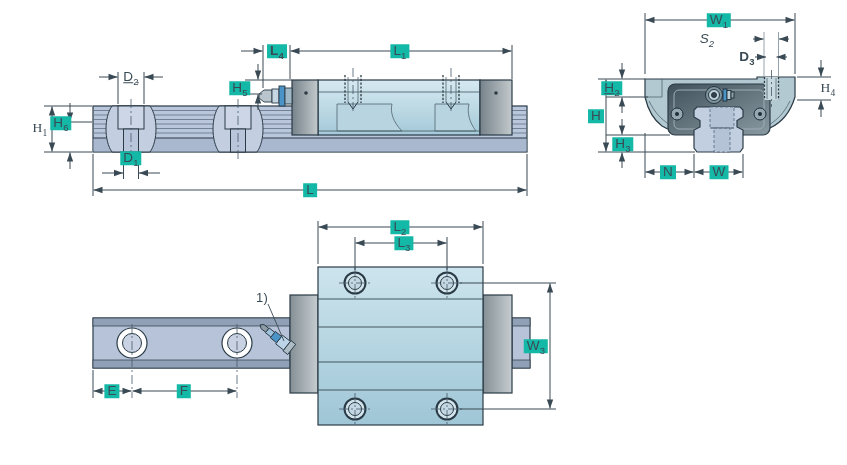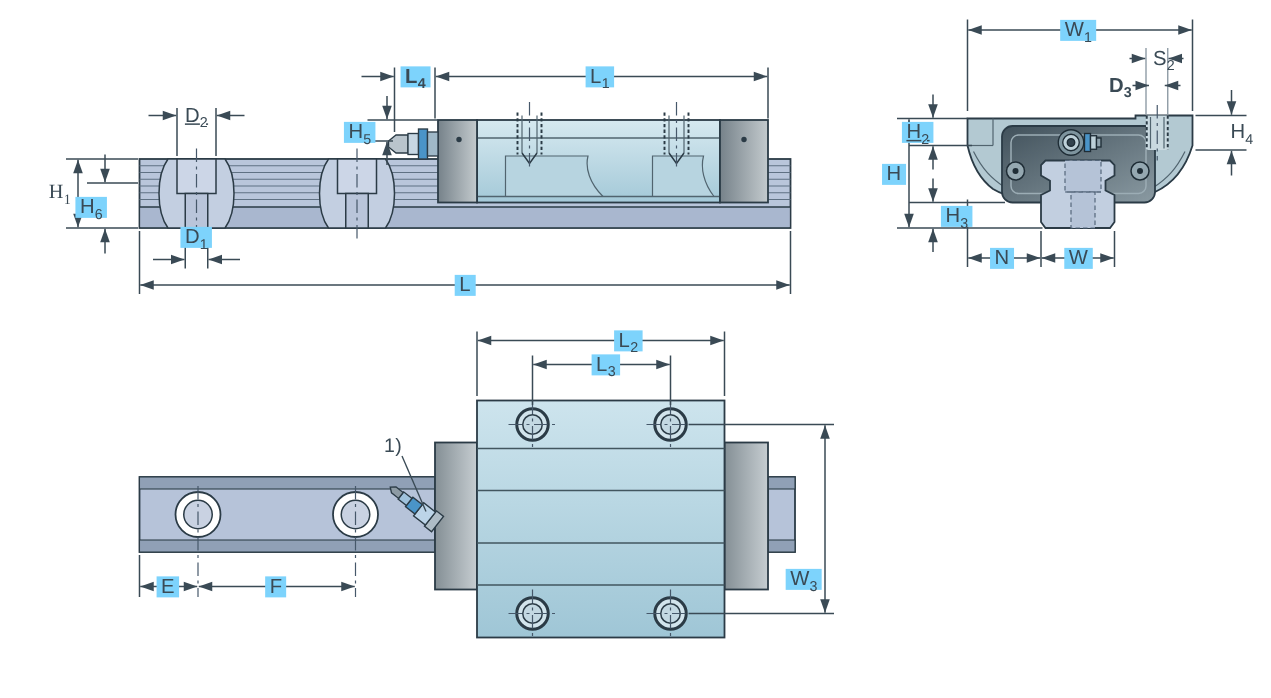--- a/index.html
+++ b/index.html
@@ -2,21 +2,21 @@
 <html><head>
 <meta charset="utf-8">
 <style>
   html,body{margin:0;padding:0;background:#fff;}
   #canvas{position:relative;width:847px;height:465px;background:#fff;overflow:hidden;
           font-family:"Liberation Sans",sans-serif;}
   #canvas svg{position:absolute;left:0;top:0;}
   .lbl{position:absolute;transform:translate(-50%,-50%);font-size:13.5px;color:#3a4a55;
        white-space:nowrap;letter-spacing:.2px;line-height:1;}
   .lbl sub{font-size:9.5px;line-height:0;}
-  .bg{background:#7dd3fc;padding:0 3px;}
+  .bg{background:#14b8a6;padding:0 3px;}
   .note{font-size:13px;}
 </style>
 </head>
 <body>
 
 <div id="canvas">
 
 <svg width="847" height="465" viewBox="0 0 847 465">
   <defs>
     <marker id="ar" viewBox="0 0 10 8" markerWidth="11" markerHeight="8" refX="9.5" refY="4" orient="auto-start-reverse">
@@ -277,41 +277,41 @@
       <line x1="132.5" y1="391" x2="236.5" y2="391" marker-start="url(#ar)" marker-end="url(#ar)"></line>
       <line x1="268" y1="304" x2="284" y2="341" stroke-width="0.9"></line>
     </g>
   </g>
 </svg>
 
 <div>
   <span class="lbl" style="left:131px;top:77px;text-decoration:underline;"><span>D</span><sub>2</sub></span>
   <span class="lbl bg" style="left:131px;top:158px;"><span>D</span><sub>1</sub></span>
   <span class="lbl" style="left:40px;top:128px;font-family:Liberation Serif, serif;"><span>H</span><sub>1</sub></span>
-  <span class="lbl bg" style="left:61px;top:138px;"><span>H</span><sub>6</sub></span>
+  <span class="lbl bg" style="left:61px;top:123px;"><span>H</span><sub>6</sub></span>
   <span class="lbl bg" style="left:277px;top:51px;font-weight:bold;"><span>L</span><sub>4</sub></span>
   <span class="lbl bg" style="left:240px;top:88px;"><span>H</span><sub>5</sub></span>
   <span class="lbl bg" style="left:400px;top:51px;"><span>L</span><sub>1</sub></span>
   <span class="lbl bg" style="left:310px;top:190px;"><span>L</span><sub></sub></span>
 </div>
 
 <div>
   <span class="lbl bg" style="left:719px;top:20px;"><span>W</span><sub>1</sub></span>
-  <span class="lbl" style="left:776px;top:39px;"><span>S</span><sub>2</sub></span>
+  <span class="lbl" style="left:707px;top:39px;font-style:italic;"><span>S</span><sub>2</sub></span>
   <span class="lbl" style="left:747px;top:57px;font-weight:bold;"><span>D</span><sub>3</sub></span>
   <span class="lbl bg" style="left:612px;top:88px;text-decoration:underline;"><span>H</span><sub>2</sub></span>
   <span class="lbl bg" style="left:596px;top:116px;"><span>H</span><sub></sub></span>
-  <span class="lbl bg" style="left:638px;top:144px;"><span>H</span><sub>3</sub></span>
-  <span class="lbl" style="left:828px;top:88px;"><span>H</span><sub>4</sub></span>
+  <span class="lbl bg" style="left:623px;top:144px;"><span>H</span><sub>3</sub></span>
+  <span class="lbl" style="left:828px;top:88px;font-family:Liberation Serif, serif;"><span>H</span><sub>4</sub></span>
   <span class="lbl bg" style="left:668px;top:172px;"><span>N</span><sub></sub></span>
   <span class="lbl bg" style="left:719px;top:172px;"><span>W</span><sub></sub></span>
 </div>
 
 <div>
-  <span class="lbl bg" style="left:400px;top:227px;margin-left:19px;"><span>L</span><sub>2</sub></span>
+  <span class="lbl bg" style="left:400px;top:227px;"><span>L</span><sub>2</sub></span>
   <span class="lbl bg" style="left:404px;top:243px;"><span>L</span><sub>3</sub></span>
-  <span class="lbl bg" style="left:536px;top:346px;margin-top:40px;"><span>W</span><sub>3</sub></span>
+  <span class="lbl bg" style="left:536px;top:346px;"><span>W</span><sub>3</sub></span>
   <span class="lbl bg" style="left:112px;top:391px;"><span>E</span><sub></sub></span>
   <span class="lbl bg" style="left:184px;top:391px;"><span>F</span><sub></sub></span>
   <span class="lbl note" style="left:262px;top:297px;">1)</span>
 </div>
 
 </div>
 
 </body></html>

